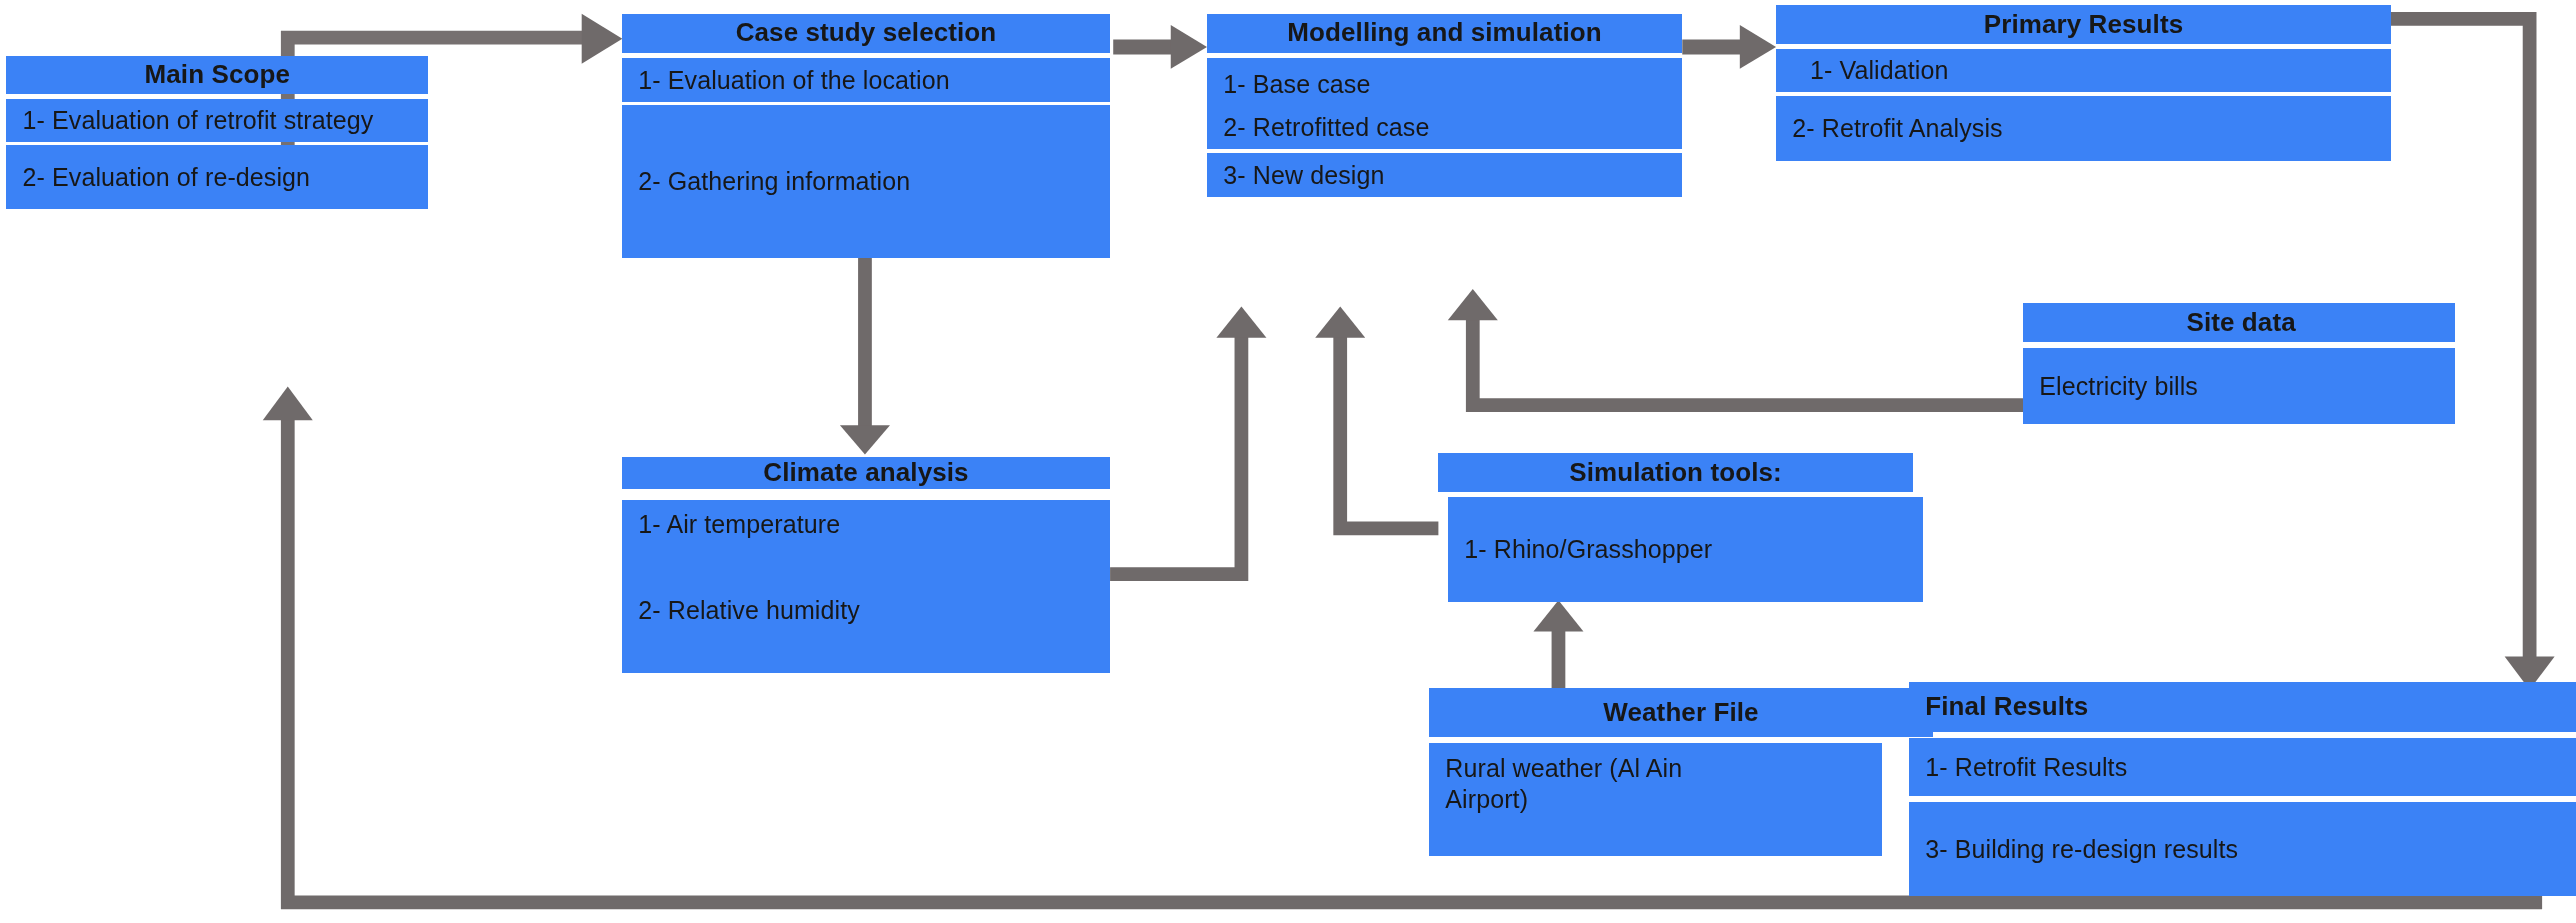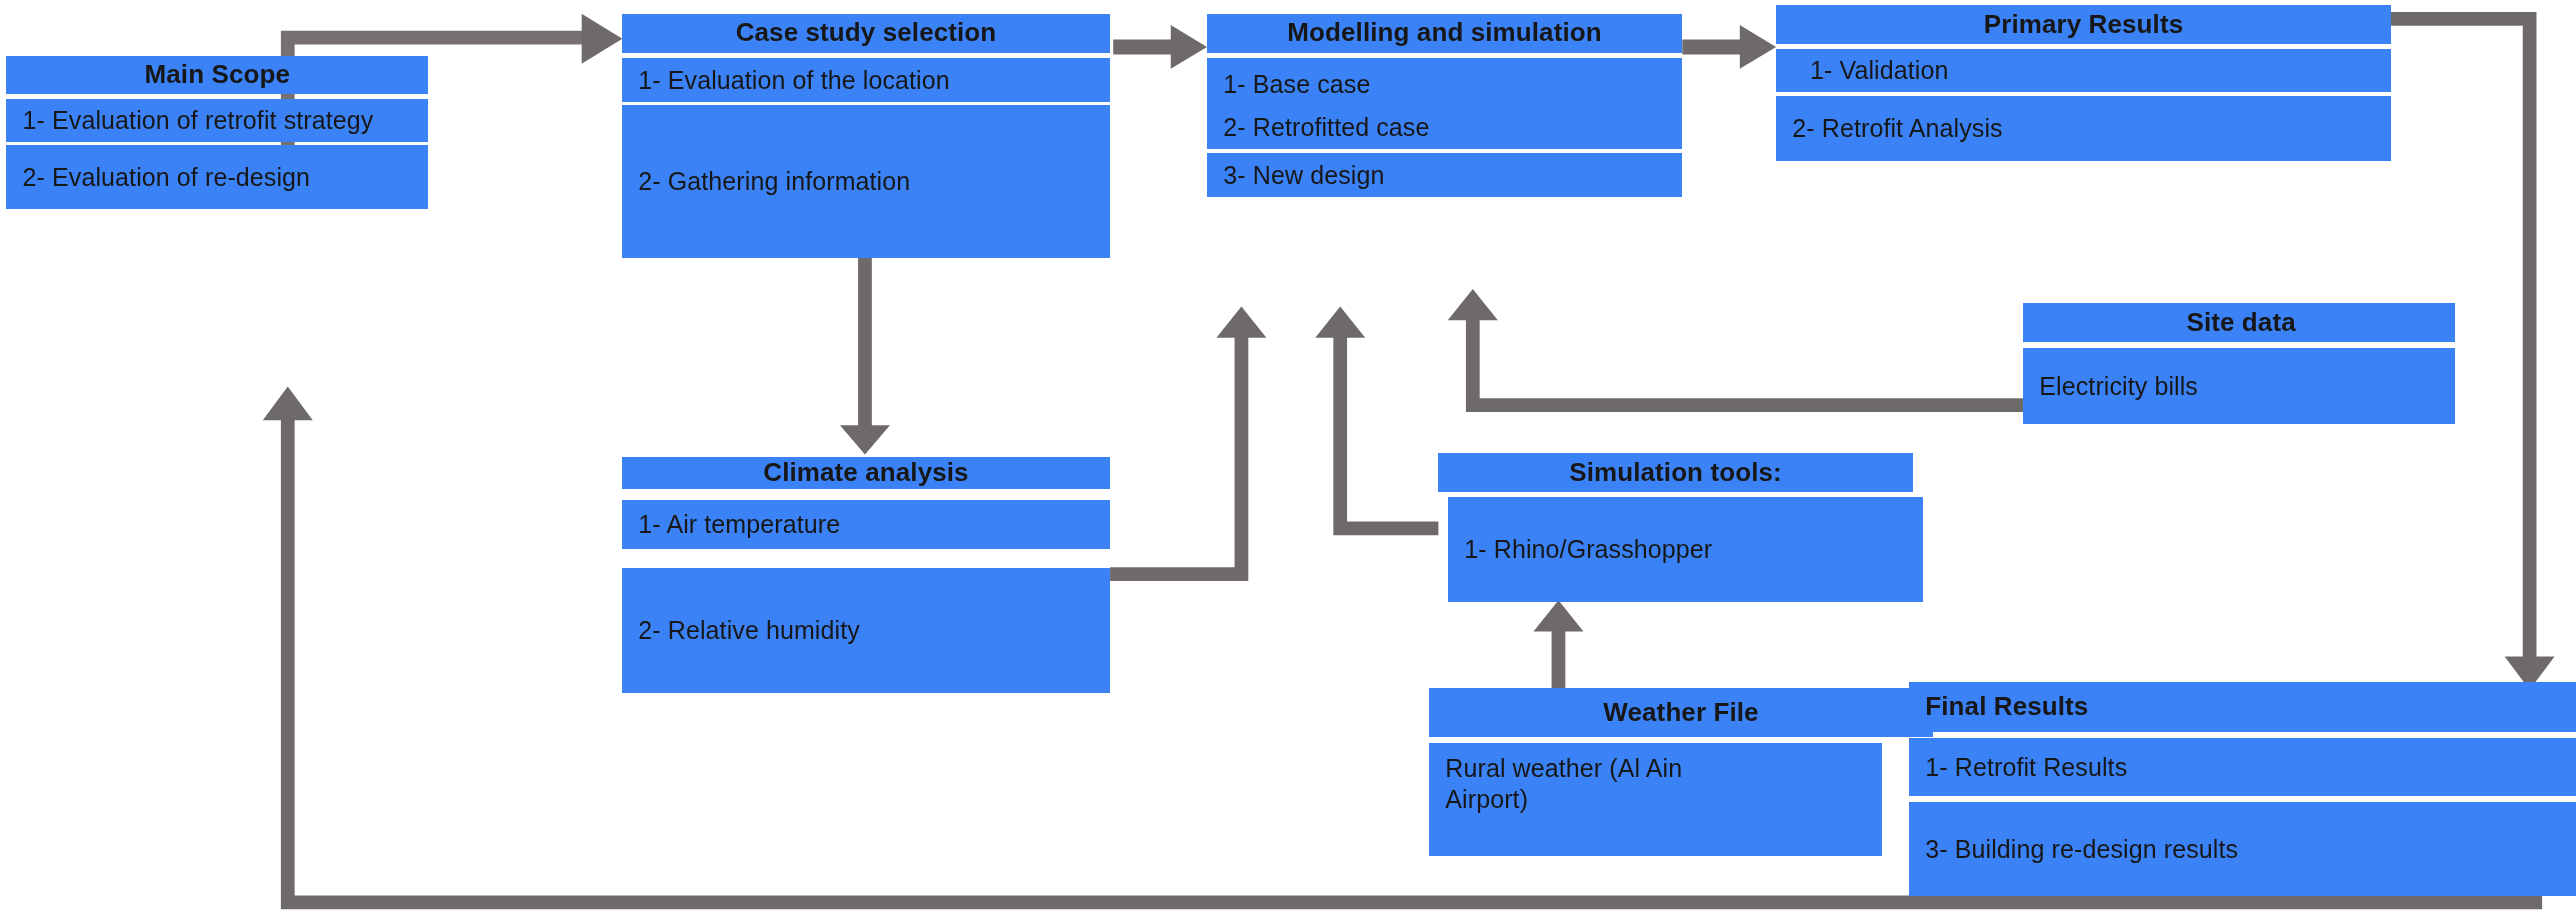--- a/index.html
+++ b/index.html
@@ -139,21 +139,21 @@
 
   <div class="node">
     <div class="cell header" style="left:1776px; top:5px; width:615px; height:39px;">Primary Results</div>
     <div class="cell body" style="left:1776px; top:49px; width:615px; height:43px;padding-left:34px;">1- Validation</div>
     <div class="cell body" style="left:1776px; top:96px; width:615px; height:65px;">2- Retrofit Analysis</div>
   </div>
 
   <div class="node">
     <div class="cell header" style="left:622px; top:457px; width:488px; height:32px;">Climate analysis</div>
     <div class="cell body" style="left:622px; top:500px; width:488px; height:49px;">1- Air temperature</div>
-    <div class="cell body" style="left:622px; top:568px; width:488px; height:125px;">2- Relative humidity</div>
+    <div class="cell body" style="left:622px; top:548px; width:488px; height:125px;">2- Relative humidity</div>
   </div>
 
   <div class="node">
     <div class="cell header" style="left:1438px; top:453px; width:475px; height:39px;">Simulation tools:</div>
     <div class="cell body" style="left:1438px; top:497px; width:475px; height:105px;margin-left:10px;">1- Rhino/Grasshopper</div>
   </div>
 
   <div class="node">
     <div class="cell header" style="left:2023px; top:303px; width:432px; height:39px;padding-left:13px;">Site data</div>
     <div class="cell body" style="left:2023px; top:348px; width:432px; height:76px;">Electricity bills</div>

